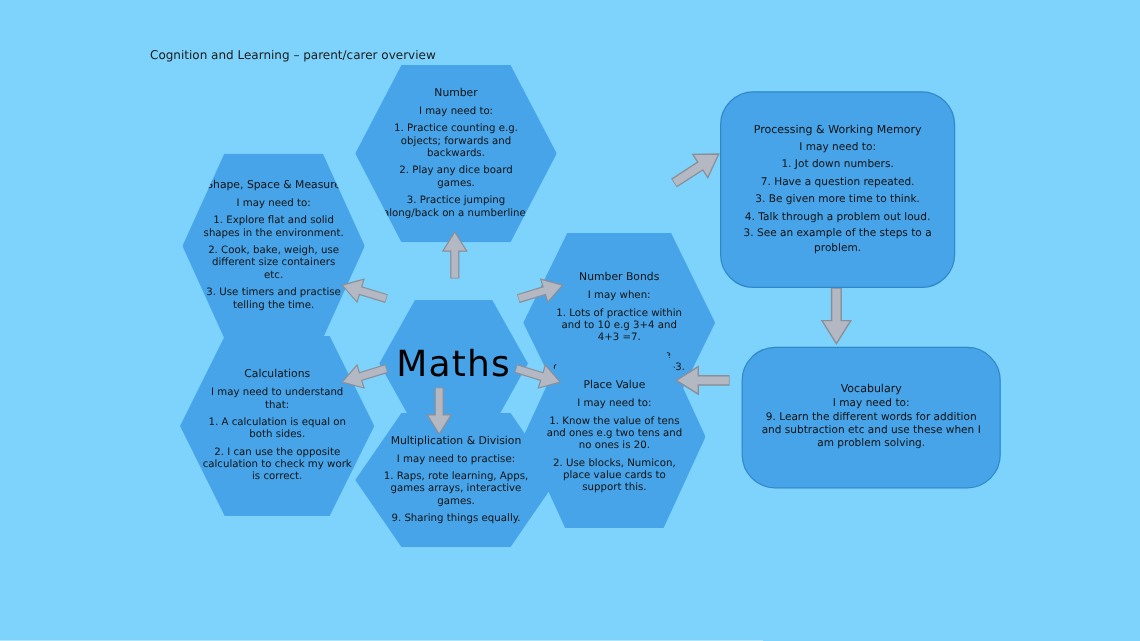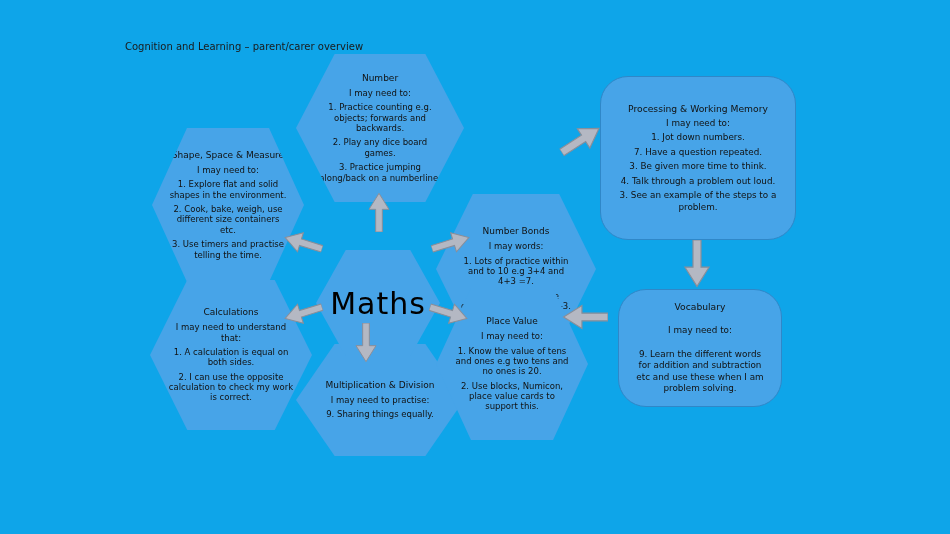--- a/index.html
+++ b/index.html
@@ -1,19 +1,19 @@
 <!DOCTYPE html>
 <html><head>
 <meta charset="utf-8">
 <style>
   html,body{margin:0;padding:0;background:#ffffff;}
   #canvas{
     position:relative;
     width:950px;height:534px;
-    background:#0ea5e9;
+    background:#7dd3fc;
     font-family:"DejaVu Sans","Liberation Sans",sans-serif;
     color:#111;
     overflow:hidden;
   }
   .page-title{
     position:absolute;left:125px;top:41px;
     font-size:10px;color:#1a1a1a;
   }
   .hex{
     position:absolute;
@@ -68,35 +68,36 @@
   <div class="hex" style="left:152px;top:128px;width:152px;height:154px;padding:8px 16px;">
     <div class="hex-title">Shape, Space &amp; Measure</div>
     <div class="hex-intro">I may need to:</div>
     <div class="hex-item">1. Explore flat and solid shapes in the environment.</div>
     <div class="hex-item">2. Cook, bake, weigh, use different size containers etc.</div>
     <div class="hex-item">3. Use timers and practise telling the time.</div>
   </div>
 
   <div class="hex" style="left:436px;top:146px;width:160px;height:150px;margin-top:48px;">
     <div class="hex-title">Number Bonds</div>
-    <div class="hex-intro">I may words:</div>
+    <div class="hex-intro">I may when:</div>
     <div class="hex-item">1. Lots of practice within and to 10 e.g 3+4 and 4+3 =7.</div>
     <div class="hex-item">2. Practice to do the opposite e.g. 7-4 and 7-3.</div>
   </div>
 
   <div class="hex" style="left:150px;top:280px;width:162px;height:150px;padding:8px 18px;">
     <div class="hex-title">Calculations</div>
     <div class="hex-intro">I may need to understand that:</div>
     <div class="hex-item">1. A calculation is equal on both sides.</div>
     <div class="hex-item">2. I can use the opposite calculation to check my work is correct.</div>
   </div>
 
   <div class="hex" style="left:296px;top:344px;width:168px;height:112px;">
     <div class="hex-title">Multiplication &amp; Division</div>
     <div class="hex-intro">I may need to practise:</div>
+    <div class="hex-item">1. Raps, rote learning, Apps, games arrays, interactive games.</div>
     <div class="hex-item">9. Sharing things equally.</div>
   </div>
 
   <div class="hex" style="left:436px;top:288px;width:152px;height:152px;padding:8px 17px;">
     <div class="hex-title">Place Value</div>
     <div class="hex-intro">I may need to:</div>
     <div class="hex-item">1. Know the value of tens and ones e.g two tens and no ones is 20.</div>
     <div class="hex-item">2. Use blocks, Numicon, place value cards to support this.</div>
   </div>
 
@@ -107,21 +108,21 @@
   <div class="rbox" style="left:600px;top:76px;width:196px;height:164px;">
     <div class="rbox-title">Processing &amp; Working Memory</div>
     <div>I may need to:</div>
     <div>1. Jot down numbers.</div>
     <div>7. Have a question repeated.</div>
     <div>3. Be given more time to think.</div>
     <div>4. Talk through a problem out loud.</div>
     <div>3. See an example of the steps to a problem.</div>
   </div>
 
-  <div class="rbox" style="left:618px;top:289px;width:164px;height:118px;gap:12px;">
+  <div class="rbox" style="left:618px;top:289px;width:216px;height:118px;gap:0;">
     <div class="rbox-title">Vocabulary</div>
     <div>I may need to:</div>
     <div>9. Learn the different words for addition and subtraction etc and use these when I am problem solving.</div>
   </div>
 
   <div class="arrow" style="left:359px;top:197px;width:40px;height:30px;transform:rotate(-90deg);">
     <svg viewBox="0 0 60 36">
         <polygon points="0,13 34,13 34,3 58,18 34,33 34,23 0,23" fill="#b4b8c3" stroke="#8a8e99" stroke-width="1.5"></polygon>
       </svg>
   </div>

